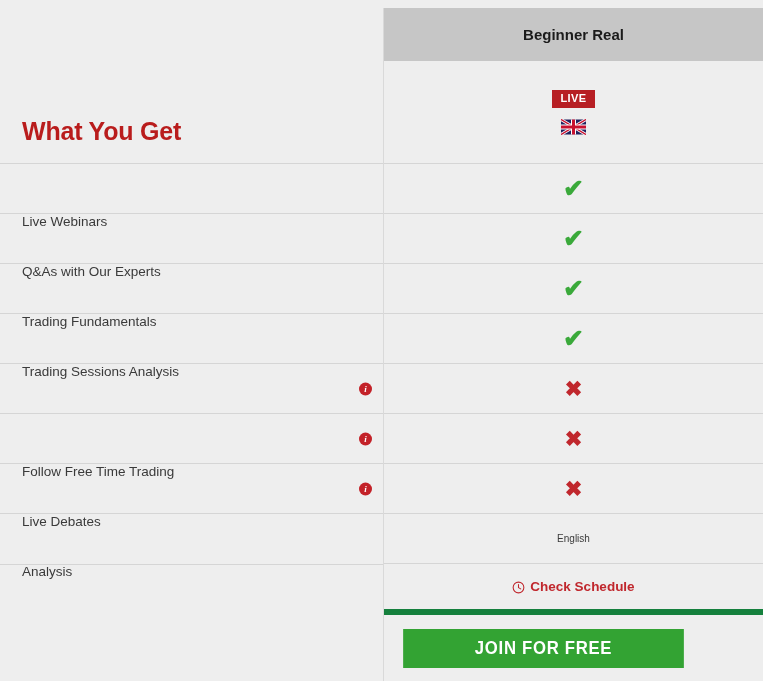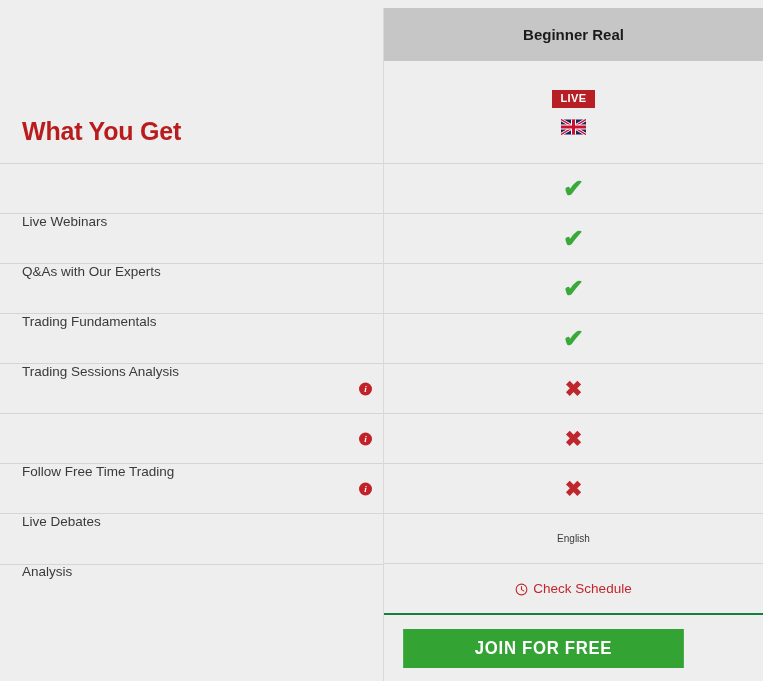--- a/index.html
+++ b/index.html
@@ -185,25 +185,26 @@
     font-size: 10px;
     color: #3a3a3a;
   }
 
   .schedule-row {
     position: absolute;
     left: 0;
     top: 564px;
     width: 379px;
     height: 51px;
-    border-bottom: 2px solid #15803d;
+    border-bottom: 6px solid #15803d;
     box-sizing: border-box;
     display: flex;
     align-items: center;
     justify-content: center;
+    font-weight: bold;
   }
   .schedule-link {
     color: #c0272d;
     font-size: 13.5px;
     text-decoration: none;
     display: inline-flex;
     align-items: center;
     gap: 5px;
     cursor: pointer;
   }

